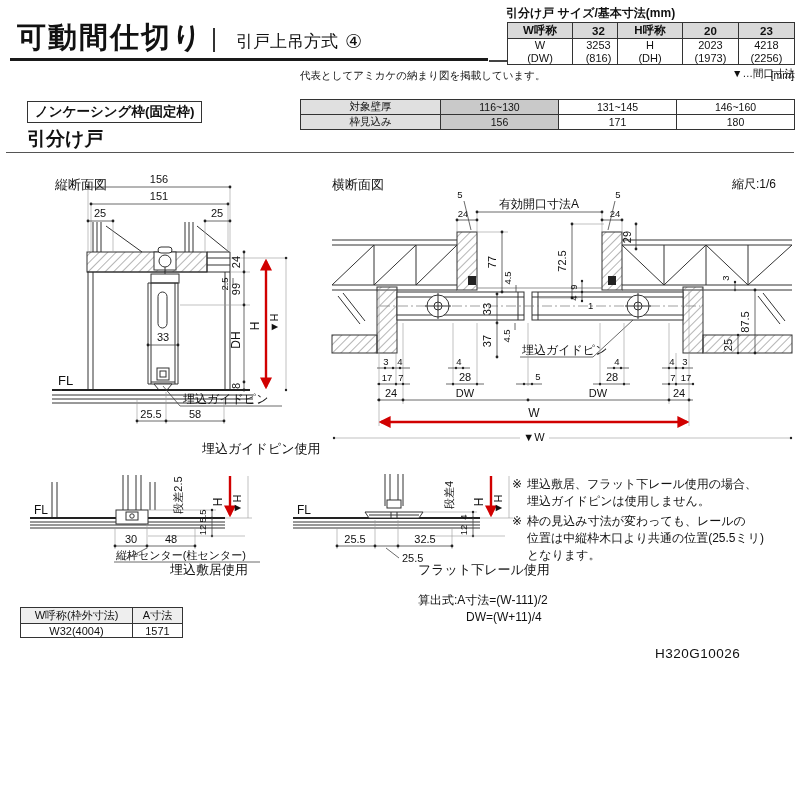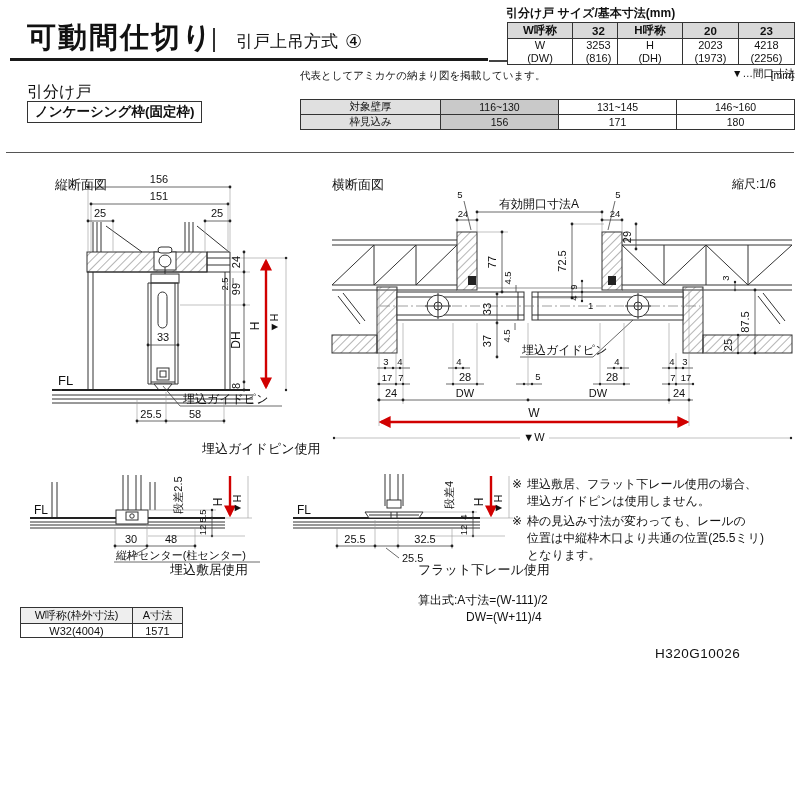--- a/index.html
+++ b/index.html
@@ -8,21 +8,21 @@
   .page { position:relative; width:800px; height:800px; background:#fff; overflow:hidden; }
   .abs { position:absolute; }
   .title { font-size:29px; font-weight:bold; letter-spacing:2px; }
   .vbar { width:1.5px; height:24px; background:#333; }
   .subtitle { font-size:17px; display:flex; align-items:center; gap:7px; }
   .badge { font-size:19px; }
   .rule1 { width:478px; height:3px; background:#1a1a1a; }
   .rule1b { width:306px; height:1.5px; background:#444; }
   .sizecap { font-size:12px; font-weight:bold; }
   .legend { font-size:10.5px; text-align:right; }
-  .doortype { font-size:16px; font-weight:normal; }
+  .doortype { font-size:19px; font-weight:bold;margin-top:44px; }
   .framebox { font-size:13.5px; font-weight:bold; border:1.5px solid #333; padding:1px 7px; }
   .wallcap { display:flex; justify-content:space-between; font-size:10.5px; width:494px; }
   .rule2 { width:788px; height:1px; background:#555; }
   .seclbl { font-size:13px; }
   .scale { font-size:12px; }
   .cap13 { font-size:13px; }
   table { border-collapse:collapse; background:#fff; }
   .szt th, .szt td { border:1px solid #333; text-align:center; vertical-align:middle; }
   .szt th { background:#d9d9d9; font-size:11.5px; font-weight:bold; height:15px; }
   .szt td { font-size:11px; line-height:1.15; white-space:pre-line; height:25px; }
@@ -61,21 +61,21 @@
     <defs>
       <pattern id="h1" width="6" height="6" patternUnits="userSpaceOnUse" patternTransform="rotate(45)">
         <line x1="0" y1="0" x2="0" y2="6" stroke="#777" stroke-width="1.1"></line>
       </pattern>
       <marker id="arR" viewBox="0 0 10 10" refX="8" refY="5" markerWidth="5" markerHeight="5" orient="auto-start-reverse">
         <path d="M0 0 L10 5 L0 10 z" fill="#d10000"></path>
       </marker>
     </defs>
   </svg>
 
-  <div class="abs title" style="left:27px;top:18px">可動間仕切り</div>
+  <div class="abs title" style="left:17px;top:18px">可動間仕切り</div>
   <div class="abs vbar" style="left:213px;top:28px"></div>
   <div class="abs subtitle" style="left:236px;top:30px">
     <span>引戸上吊方式</span>
     <span class="badge">④</span>
   </div>
   <div class="abs rule1" style="left:10px;top:58px"></div>
   <div class="abs rule1b" style="left:489px;top:60px"></div>
 
   <div class="abs sizecap" style="left:506px;top:5px">引分け戸 サイズ/基本寸法(mm)</div>
   <table class="szt abs" style="left:507px;top:22px">

